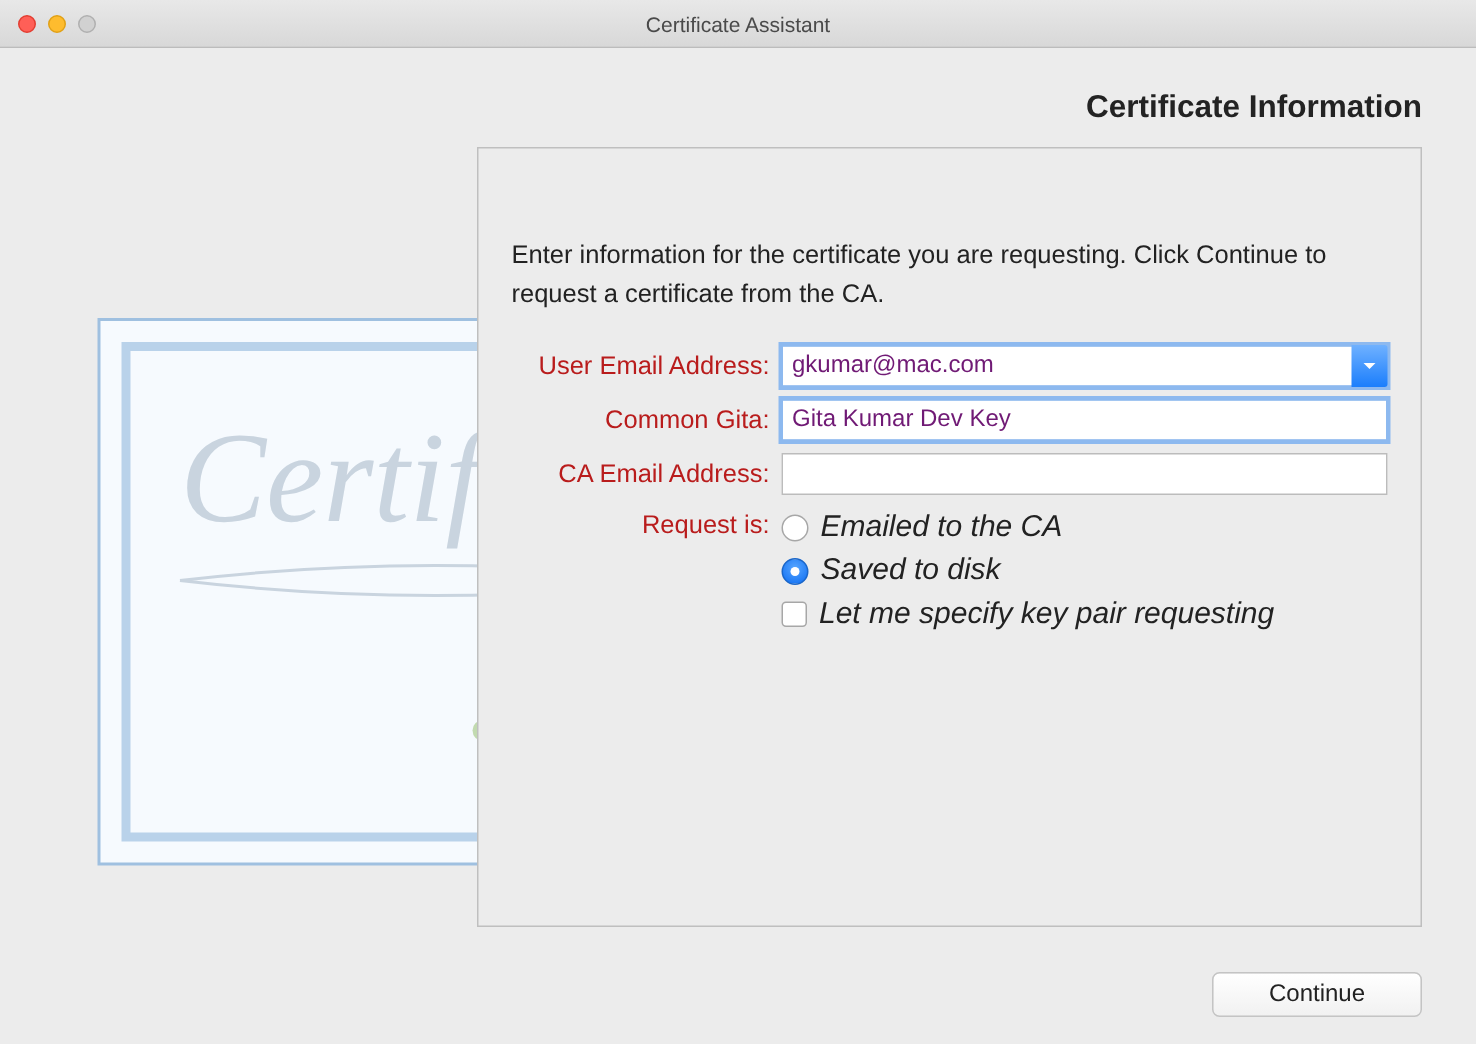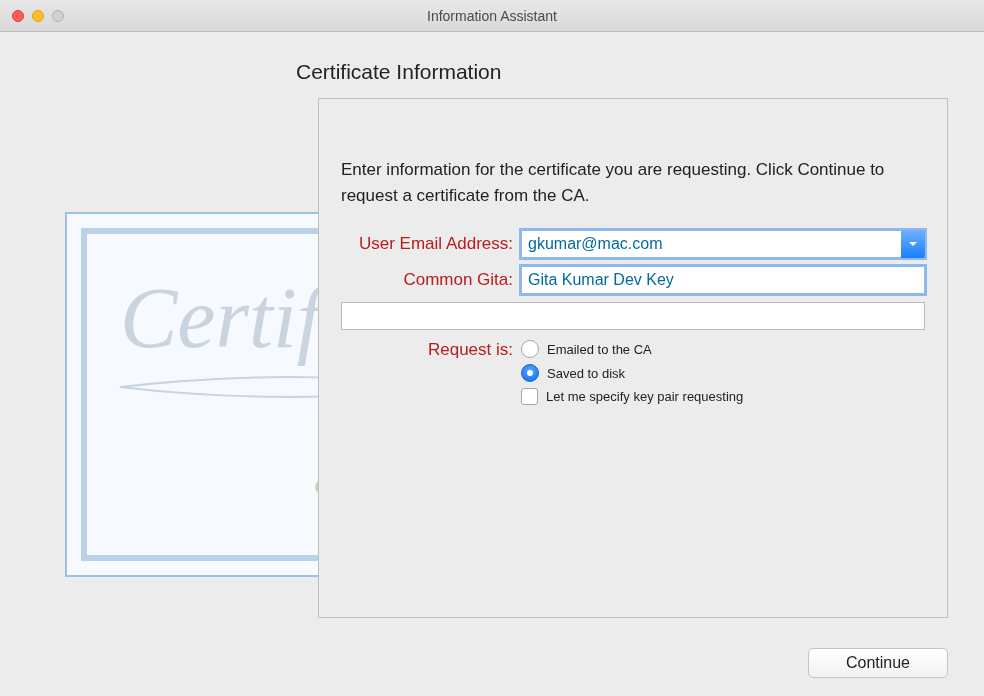--- a/index.html
+++ b/index.html
@@ -62,26 +62,27 @@
       position: absolute;
       left: 60px;
       top: 175px;
       width: 460px;
       height: 375px;
       z-index: 0;
       pointer-events: none;
     }
     .heading {
       font-size: 21px;
-      font-weight: 400;
+      font-weight: 700;
       color: #232323;
       margin-left: 260px;
       margin-bottom: 14px;
       z-index: 2;
       position: relative;
+      text-align: right;
     }
     .panel {
       margin-left: 282px;
       margin-right: 0;
       border: 1px solid #bfbfbf;
       background: rgba(255,255,255,0.0);
       height: 520px;
       z-index: 2;
       position: relative;
       background: #ececec;
@@ -107,21 +108,21 @@
       padding-right: 8px;
       flex-shrink: 0;
     }
     .form-control {
       flex: 1;
       height: 28px;
       border: 1px solid #bcbcbc;
       background: #fff;
       font-size: 16px;
       padding: 2px 6px;
-      color: #0369a1;
+      color: #701a75;
     }
     .form-control.focused {
       outline: 3px solid #8db9ef;
       outline-offset: -1px;
       border: 1px solid #6ea5e6;
     }
     .combo-wrap {
       flex: 1;
       position: relative;
       display: flex;
@@ -150,22 +151,23 @@
     .radio-group {
       display: flex;
       flex-direction: column;
       gap: 6px;
       padding-top: 2px;
     }
     .radio-row, .check-row {
       display: flex;
       align-items: center;
       gap: 8px;
-      font-size: 13px;
+      font-size: 20px;
       color: #222;
+      font-style: italic;
     }
     .radio-outer {
       width: 18px;
       height: 18px;
       border-radius: 50%;
       border: 1px solid #a7a7a7;
       background: #fff;
       display: flex;
       align-items: center;
       justify-content: center;
@@ -219,21 +221,21 @@
 </head>
 <body>
 
 <div class="window">
   <div class="titlebar">
     <div class="traffic-lights">
       <div class="traffic-light tl-close"></div>
       <div class="traffic-light tl-min"></div>
       <div class="traffic-light tl-max"></div>
     </div>
-    <div class="window-title">Information Assistant</div>
+    <div class="window-title">Certificate Assistant</div>
   </div>
 
   <div class="content">
 
     <svg class="cert-bg" viewBox="0 0 460 375">
       <rect x="6" y="6" width="448" height="363" fill="#f6fafe" stroke="#9fc0e0" stroke-width="2"></rect>
       <rect x="24" y="24" width="412" height="327" fill="none" stroke="#b9d2ea" stroke-width="6"></rect>
       <text x="60" y="140" font-family="cursive" font-size="86" fill="#c9d4df" font-style="italic">Certificate</text>
       <path d="M60 180 Q 230 160 400 180 Q 230 200 60 180" fill="none" stroke="#c9d4df" stroke-width="2"></path>
       <g transform="translate(310,280)">
@@ -271,20 +273,21 @@
           </div>
         </div>
       </div>
 
       <div class="form-row">
         <div class="form-label">Common Gita:</div>
         <input class="form-control focused" type="text" value="Gita Kumar Dev Key" style="">
       </div>
 
       <div class="form-row">
+        <div class="form-label">CA Email Address:</div>
         <input class="form-control" type="text" value="" style="">
       </div>
 
       <div class="form-row align-top">
         <div class="form-label">Request is:</div>
         <div class="radio-group">
           <label class="radio-row">
             <span class="radio-outer"></span>
             <span>Emailed to the CA</span>
           </label>

